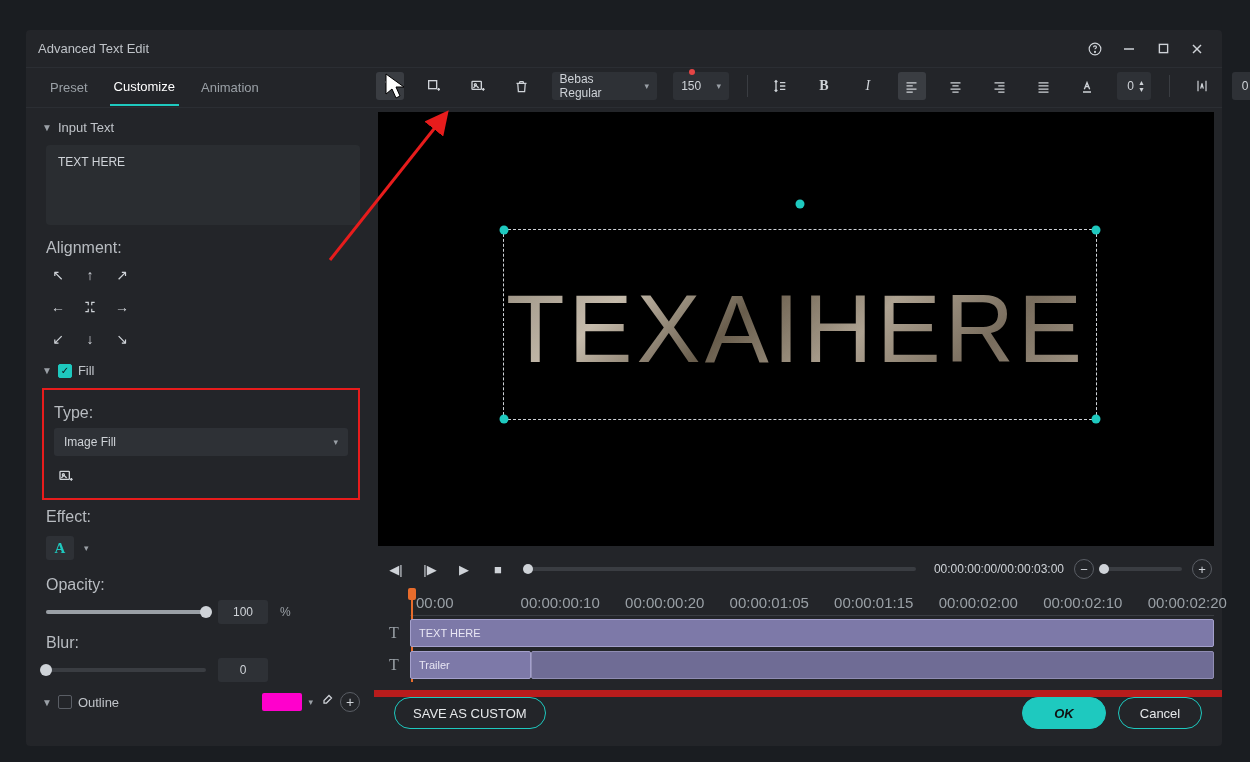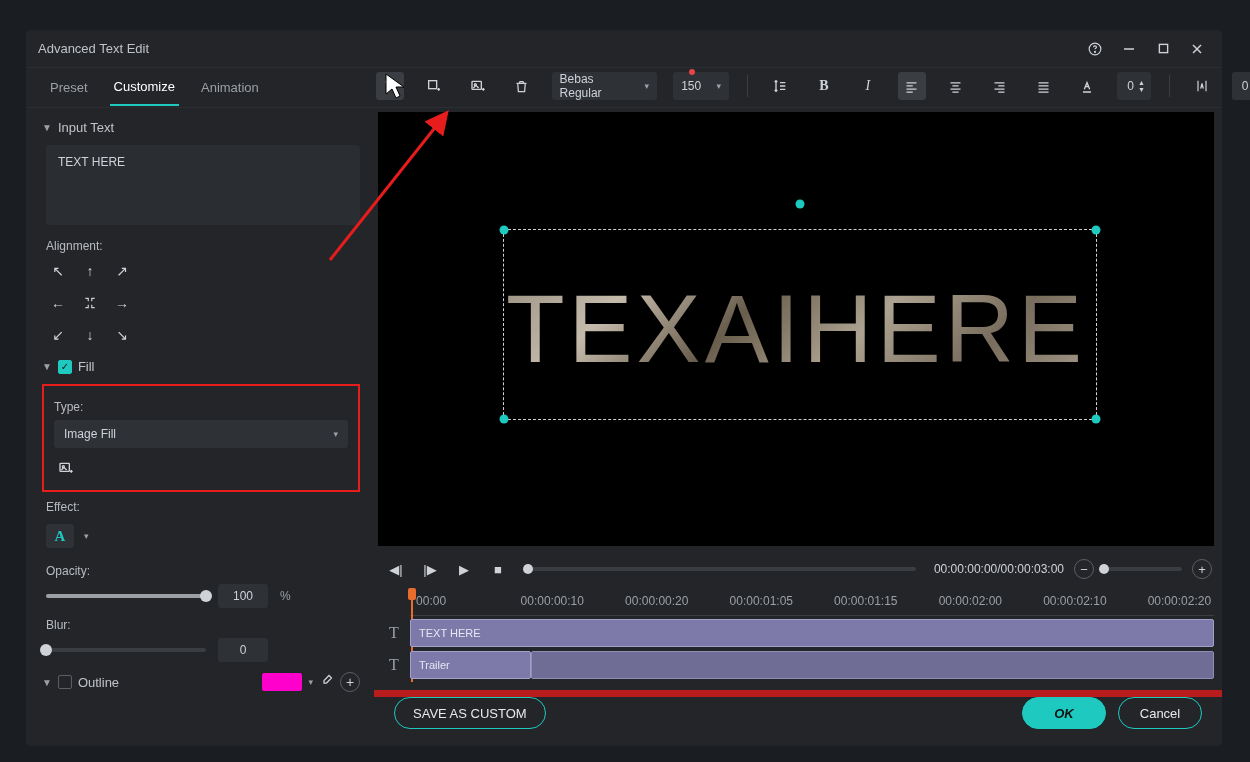--- a/index.html
+++ b/index.html
@@ -30,21 +30,21 @@
 .content { flex: 1; display: flex; min-height: 0; }
 .sidebar { width: 348px; overflow-y: auto; padding: 6px 14px 12px 20px; }
 .sidebar::-webkit-scrollbar { width: 6px; }
 .sidebar::-webkit-scrollbar-thumb { background: #3a3d42; border-radius: 3px; }
 
 .section-hdr { display: flex; align-items: center; gap: 6px; font-size: 13px; color: #c0c4c9; margin: 6px 0 10px -4px; cursor: pointer; }
 .caret { font-size: 10px; color: #9aa0a6; }
 
 .textarea-box { background: #2a2d31; border-radius: 4px; min-height: 80px; padding: 10px 12px; font-size: 12px; color: #cfd3d8; margin-bottom: 14px; }
 
-.label { font-size: 12px; color: #b8bcc1; margin: 6px 0; }
+.label { font-size: 16px; color: #b8bcc1; margin: 6px 0; }
 .align-grid { display: grid; grid-template-columns: repeat(3, 24px); gap: 8px 8px; margin: 6px 0 12px 0; }
 .align-grid .cell { width: 24px; height: 24px; display: flex; align-items: center; justify-content: center; color: #cfd3d8; font-size: 14px; cursor: pointer; border-radius: 3px; }
 
 .checkbox { width: 14px; height: 14px; border: 1px solid #5a5e65; border-radius: 2px; display: inline-flex; align-items: center; justify-content: center; font-size: 10px; color: #0a0; cursor: pointer; }
 .checkbox.checked { background: #1ec9bf; border-color: #1ec9bf; color: #101214; }
 
 .red-box { border: 2px solid #e71c1c; padding: 8px 10px 10px; margin: 4px 0 8px -4px; }
 .dd { background: #2e3136; border-radius: 3px; height: 28px; display: flex; align-items: center; padding: 0 10px; justify-content: space-between; font-size: 12px; color: #cfd3d8; cursor: pointer; }
 .img-icon-btn { width: 24px; height: 24px; display: inline-flex; align-items: center; justify-content: center; color: #cfd3d8; margin-top: 8px; cursor: pointer; font-size: 14px; }
 
@@ -85,21 +85,21 @@
 .pb-btn { width: 24px; height: 24px; display: inline-flex; align-items: center; justify-content: center; color: #cfd3d8; cursor: pointer; font-size: 13px; }
 .pb-track { flex: 1; height: 4px; background: #3a3d42; border-radius: 2px; position: relative; margin: 0 8px; }
 .pb-thumb { position: absolute; top: 50%; left: 0; width: 10px; height: 10px; background: #cfd3d8; border-radius: 50%; transform: translate(-50%, -50%); }
 .timecode { font-size: 12px; color: #cfd3d8; font-variant-numeric: tabular-nums; }
 .zoom-btn { width: 20px; height: 20px; border: 1px solid #5a5e65; border-radius: 50%; display: inline-flex; align-items: center; justify-content: center; font-size: 13px; color: #cfd3d8; cursor: pointer; }
 .zoom-track { width: 78px; height: 4px; background: #3a3d42; border-radius: 2px; position: relative; }
 
 
 .timeline { background: #232529; padding: 2px 8px 8px 4px; }
 .ruler { height: 28px; position: relative; margin-left: 32px; border-bottom: 1px solid #3a3d42; }
-.tick { position: absolute; top: 6px; font-size: 12px; color: #9aa0a6; transform: translateX(-2px); }
+.tick { position: absolute; top: 6px; font-size: 15px; color: #9aa0a6; transform: translateX(-2px); }
 .playhead { position: absolute; top: 0; left: 2px; width: 0; height: 100%; }
 .playhead::before { content: ""; position: absolute; top: 0; left: -4px; width: 8px; height: 12px; background: #e86c2c; border-radius: 2px; }
 .playhead::after { content: ""; position: absolute; top: 12px; left: -1px; width: 2px; height: 82px; background: #e86c2c; }
 .track { display: flex; align-items: center; height: 30px; margin: 2px 0; }
 .track-icon { width: 32px; text-align: center; font-family: Georgia, serif; font-size: 16px; color: #9aa0a6; }
 .clip { height: 28px; background: #7d79a8; border: 1px solid #a4a0cc; border-radius: 2px; display: flex; align-items: center; padding: 0 8px; font-size: 11px; color: #e8e6f4; position: relative; overflow: hidden; }
 .clip-area { position: relative; flex: 1; }
 
 
 .footer { height: 56px; display: flex; align-items: flex-start; padding: 0 20px; border-top: 7px solid #b91c1c; }

